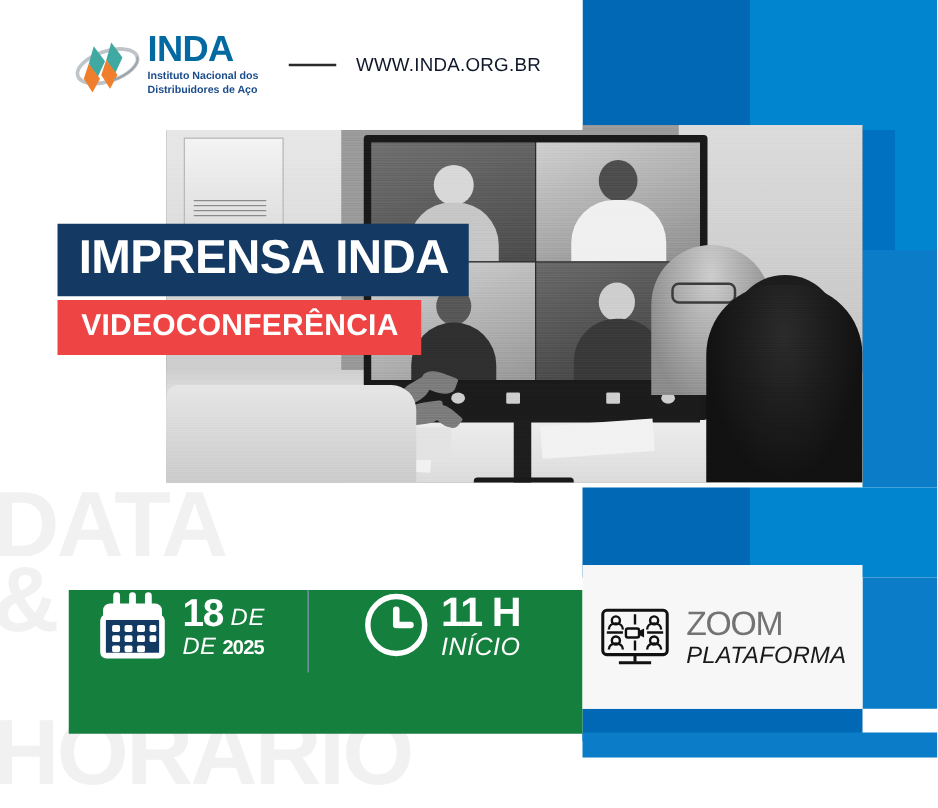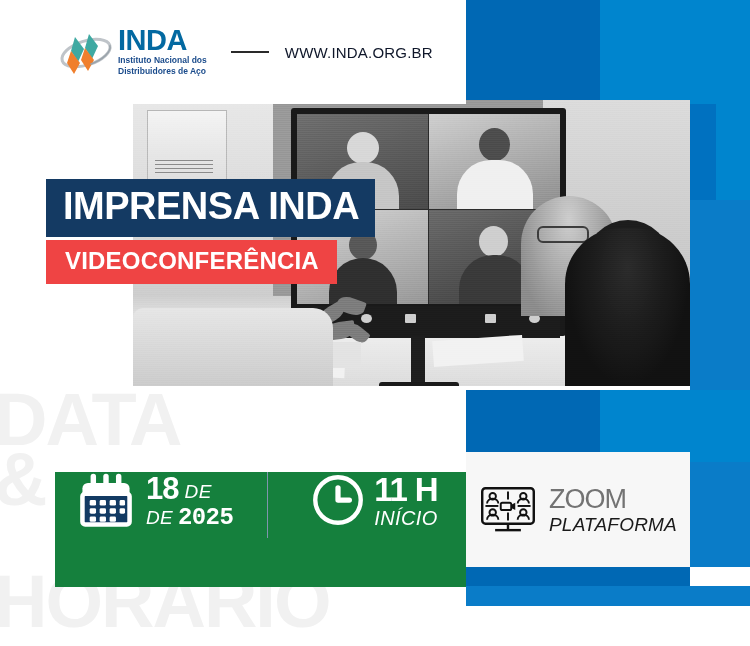--- a/index.html
+++ b/index.html
@@ -184,21 +184,21 @@
     font-size: 31px; font-weight: bold; letter-spacing: -1px;
     display: inline-block; vertical-align: -1px;
   }
   .dt-de1 {
     font-size: 19px; font-style: italic; font-weight: normal;
     display: inline-block; margin-left: 6px; letter-spacing: 0.5px;
   }
   .dt-month { font-size: 23px; font-weight: bold; letter-spacing: -0.6px; margin-top: 2px; }
   .dt-l3 { margin-top: 2px; font-size: 0; }
   .dt-de2 { font-size: 19px; font-style: italic; display:inline-block; letter-spacing:0.3px; }
-  .dt-year { font-size: 24px; font-weight: bold; display:inline-block; margin-left: 5px; letter-spacing:-0.6px;font-family:Liberation Mono, monospace; }
+  .dt-year { font-size: 16px; font-weight: bold; display:inline-block; margin-left: 5px; letter-spacing:-0.6px; }
   .time-text { margin-left: 8px; color: #ffffff; line-height: 1.0; }
   .tm-h { font-size: 33px; font-weight: bold; letter-spacing: -1.2px; }
   .tm-sub { font-size: 20px; font-style: italic; letter-spacing: 0.4px; margin-top: 2px; }
 
   
   .zoombox {
     position: absolute;
     left: 466px; top: 452px;
     width: 224px; height: 115px;
     background: #F7F7F7;

